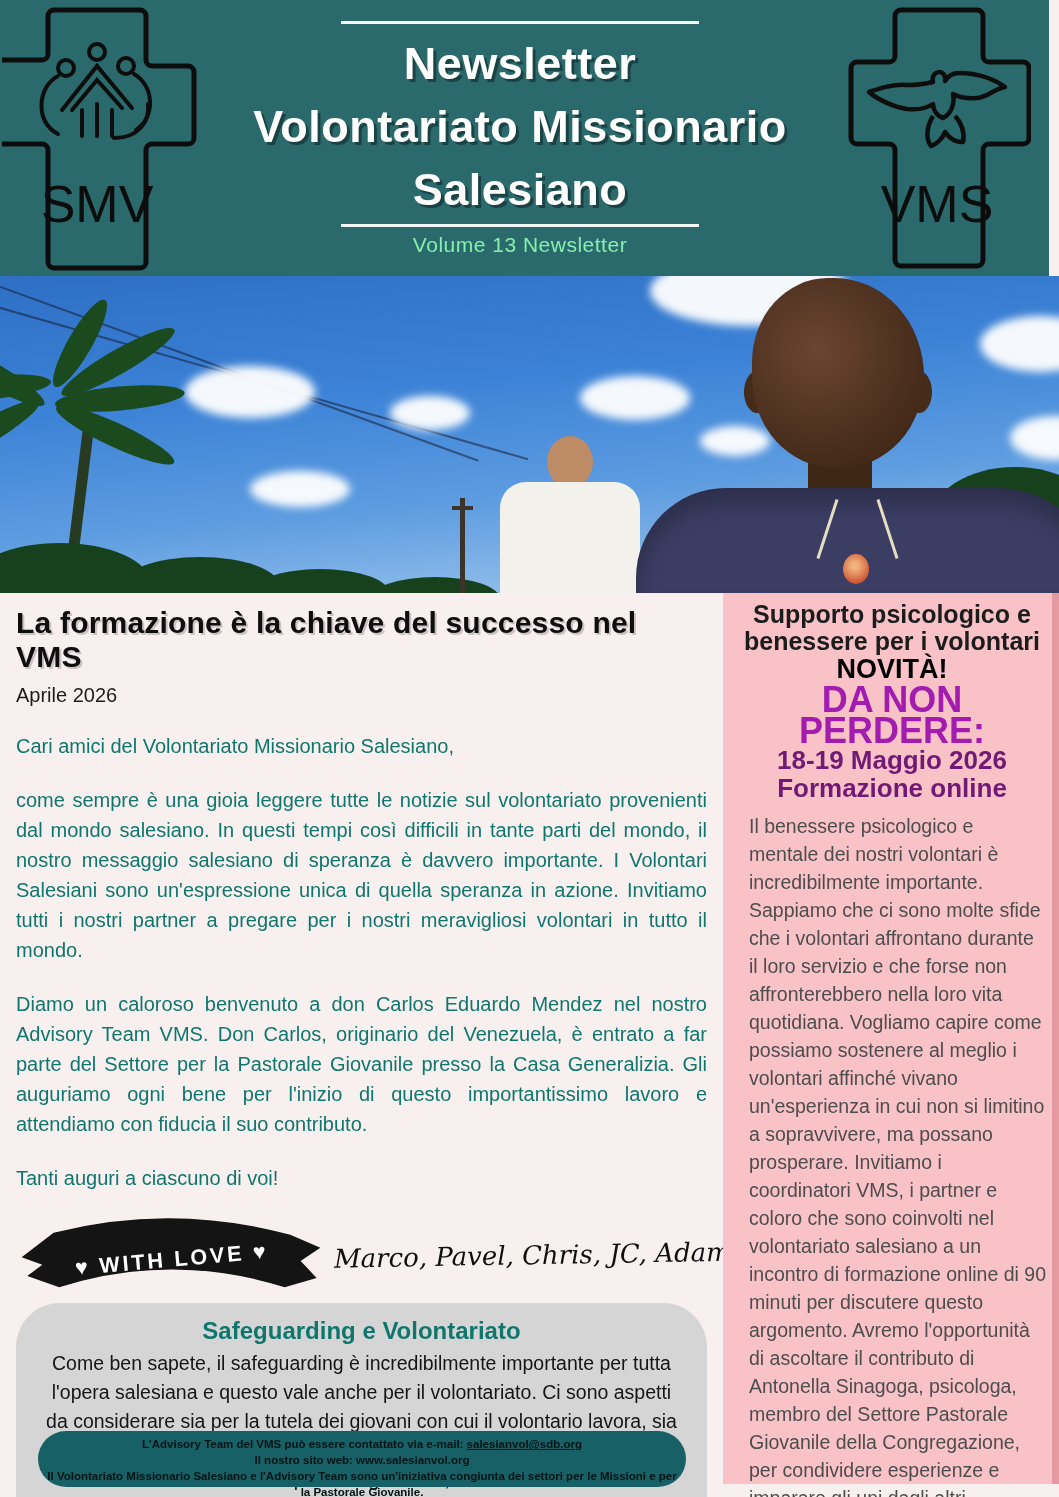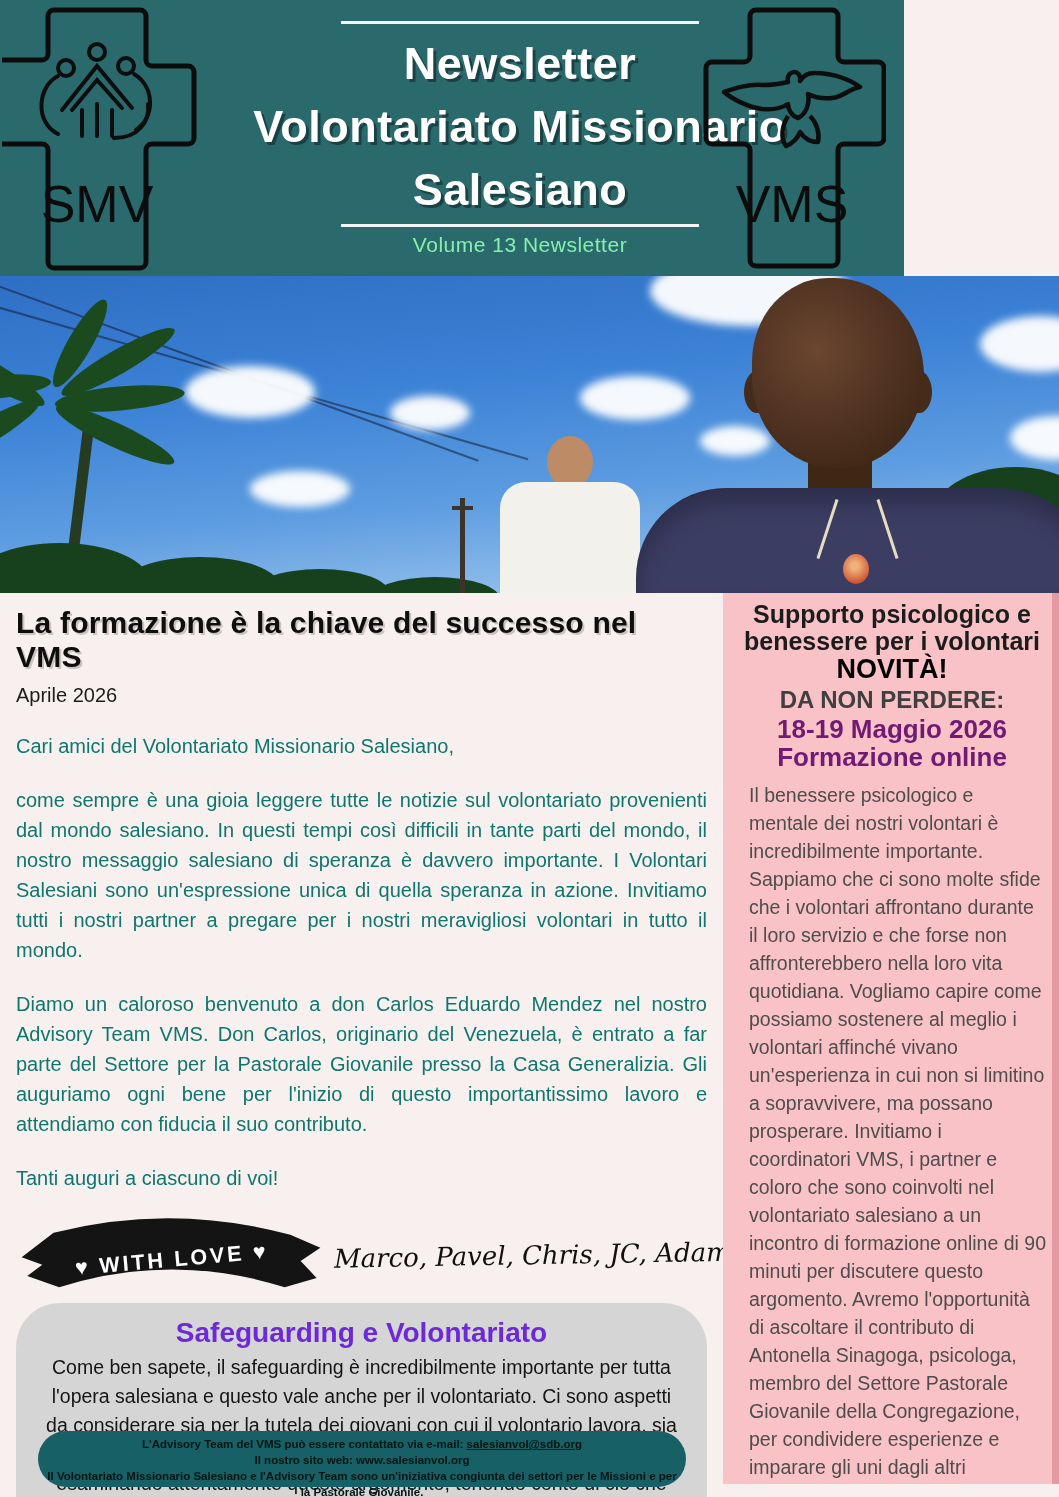--- a/index.html
+++ b/index.html
@@ -4,21 +4,21 @@
 <style>
   * { margin:0; padding:0; box-sizing:border-box; }
   html,body { background:#e8e4e2; }
   .page {
     position:relative; width:1059px; height:1497px; margin:0 auto;
     background:#f8f0ee; overflow:hidden;
     font-family:"Liberation Sans", sans-serif; color:#1c1c1c;
   }
 
   
-  .header { position:absolute; left:0; top:0; width:904px; height:276px; background:#2a6a6c; }
+  .header { position:absolute; left:0; top:0; width:1049px; height:276px; background:#2a6a6c; }
   .header .rule { position:absolute; left:341px; width:358px; height:3px; background:#f4f7f6; }
   .rule-top { top:21px; } .rule-bottom { top:224px; }
   .header-title { position:absolute; left:185px; top:32px; width:670px; text-align:center;
     color:#ffffff; font-weight:bold; font-size:45px; line-height:63px; letter-spacing:.5px;
     text-shadow:3px 3px 0 rgba(0,0,0,.38); }
   .header-sub { position:absolute; left:185px; top:233px; width:670px; text-align:center;
     color:#86efac; font-size:21px; letter-spacing:.5px; }
   .cross-logo { position:absolute; top:4px; }
   .cross-left { left:2px; } .cross-right { right:18px; }
 
@@ -61,37 +61,37 @@
   .para { margin-top:24px; font-size:20px; line-height:30px; color:#0f766e; }
   .just { text-align:justify; }
   .signoff-row { margin-top:14px; display:flex; align-items:center; }
   .ribbon { flex:0 0 auto; }
   .signature { flex:1 1 auto; font-family:"DejaVu Serif", serif; font-style:italic;
     font-size:26px; color:#101010; transform:rotate(-1deg); padding-left:8px; white-space:nowrap; }
 
   
   .grey-box { margin:4px 0 0 0; width:691px; background:#d5d5d5; border-radius:44px;
     padding:14px 26px 46px 26px; text-align:center; }
-  .grey-title { font-size:28px; font-weight:bold; color:#6d28d9; }
+  .grey-title { font-size:24px; font-weight:bold; color:#0f766e; }
   .grey-text { margin-top:4px; font-size:19.5px; line-height:29px; color:#151515; }
   .link { color:#101010; text-decoration:underline; }
 
   
   .contact-pill { position:absolute; left:38px; top:1431px; width:648px; height:56px;
     background:#176066; border-radius:30px; color:#031414; text-align:center;
     font-size:11.5px; font-weight:bold; line-height:16px; padding:5px 8px; z-index:5; }
   .contact-pill .link { color:#031414; }
 
   
   .sidebar { position:absolute; left:723px; top:593px; width:336px; height:891px;
     background:#f9c2c7; padding:8px 12px 0 14px; }
   .sidebar-edge { position:absolute; right:0; top:0; width:7px; height:100%; background:#e59aa1; }
   .sb-h1 { font-size:25px; font-weight:bold; color:#1c1c1c; text-align:center; line-height:27px; }
   .sb-h2 { font-size:27px; font-weight:bold; color:#000000; text-align:center; line-height:29px; }
-  .sb-h3 { font-size:24px; font-weight:bold; color:#404040; text-align:center; line-height:31px; }
+  .sb-h3 { font-size:36px; font-weight:bold; color:#a21caf; text-align:center; line-height:31px; }
   .sb-h4 { font-size:26px; font-weight:bold; color:#701a75; text-align:center; line-height:28px; }
   .sb-body { margin-top:10px; font-size:19.5px; line-height:28px; color:#4d4d4d;margin-left:12px; }
   .sb-dates { margin-top:28px; font-size:19.5px; line-height:28px; color:#4d4d4d; }
 </style>
 </head>
 <body>
 
 <div class="page">
 
   <div class="header">

